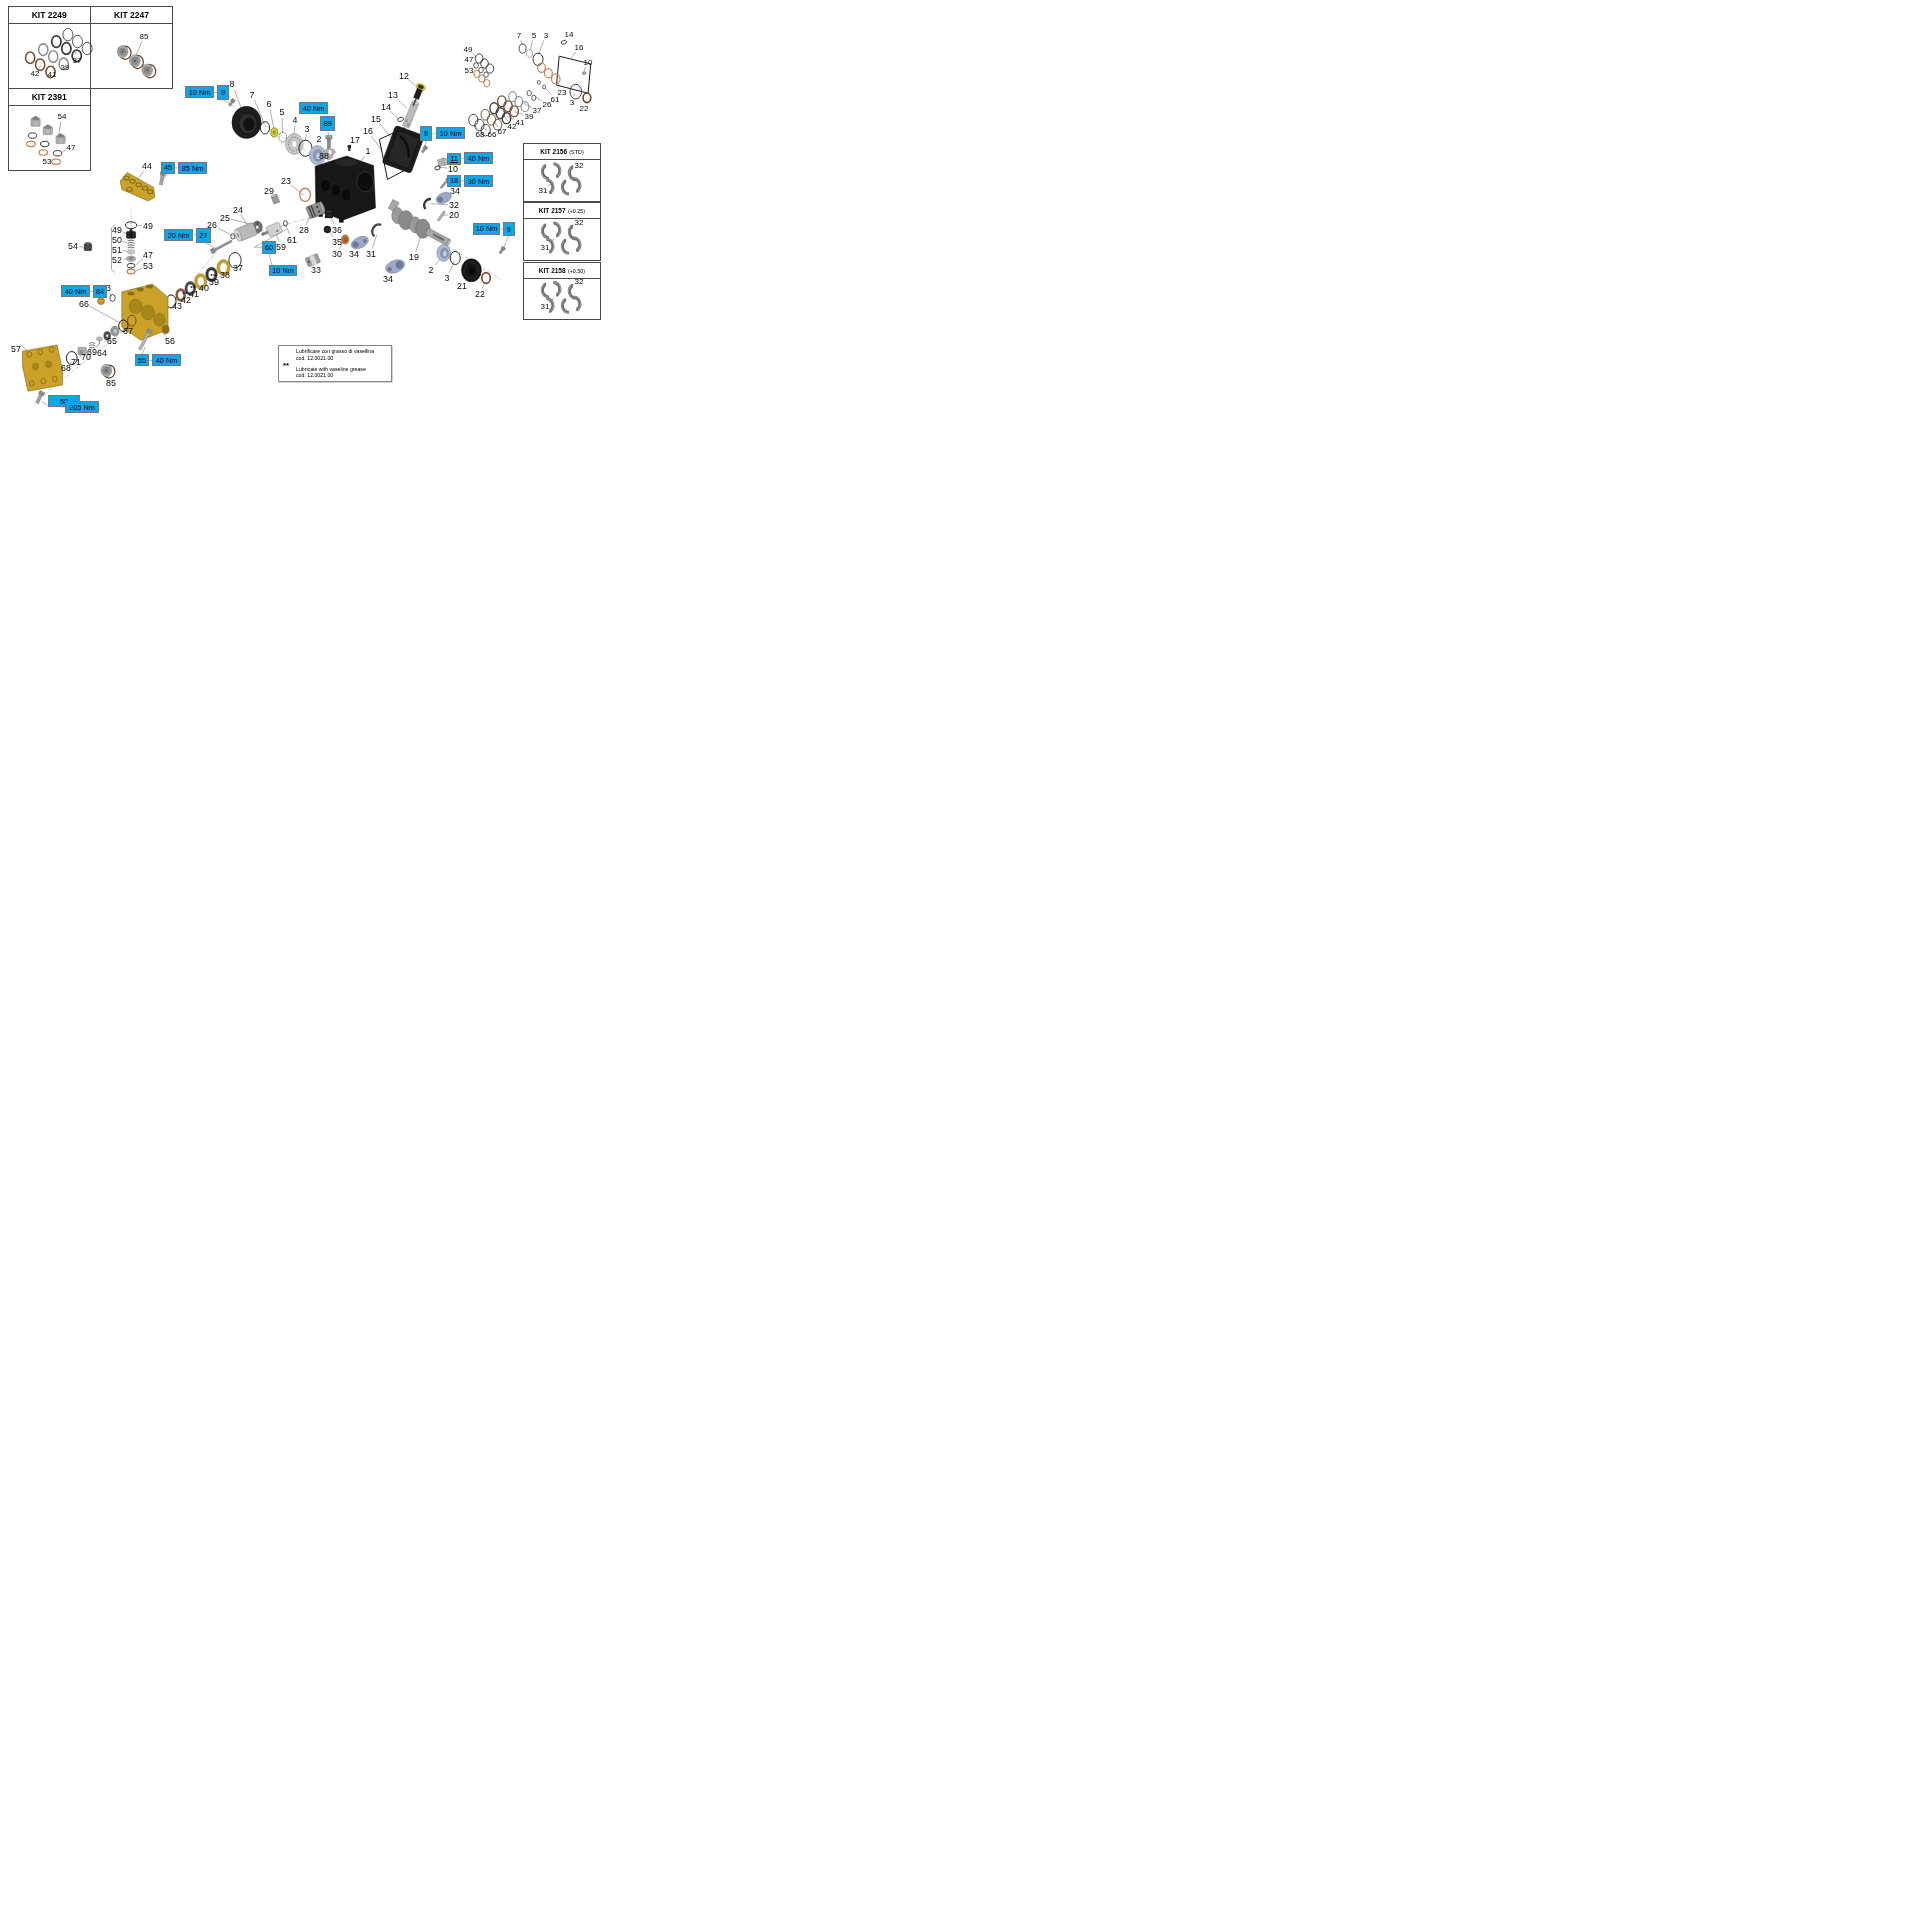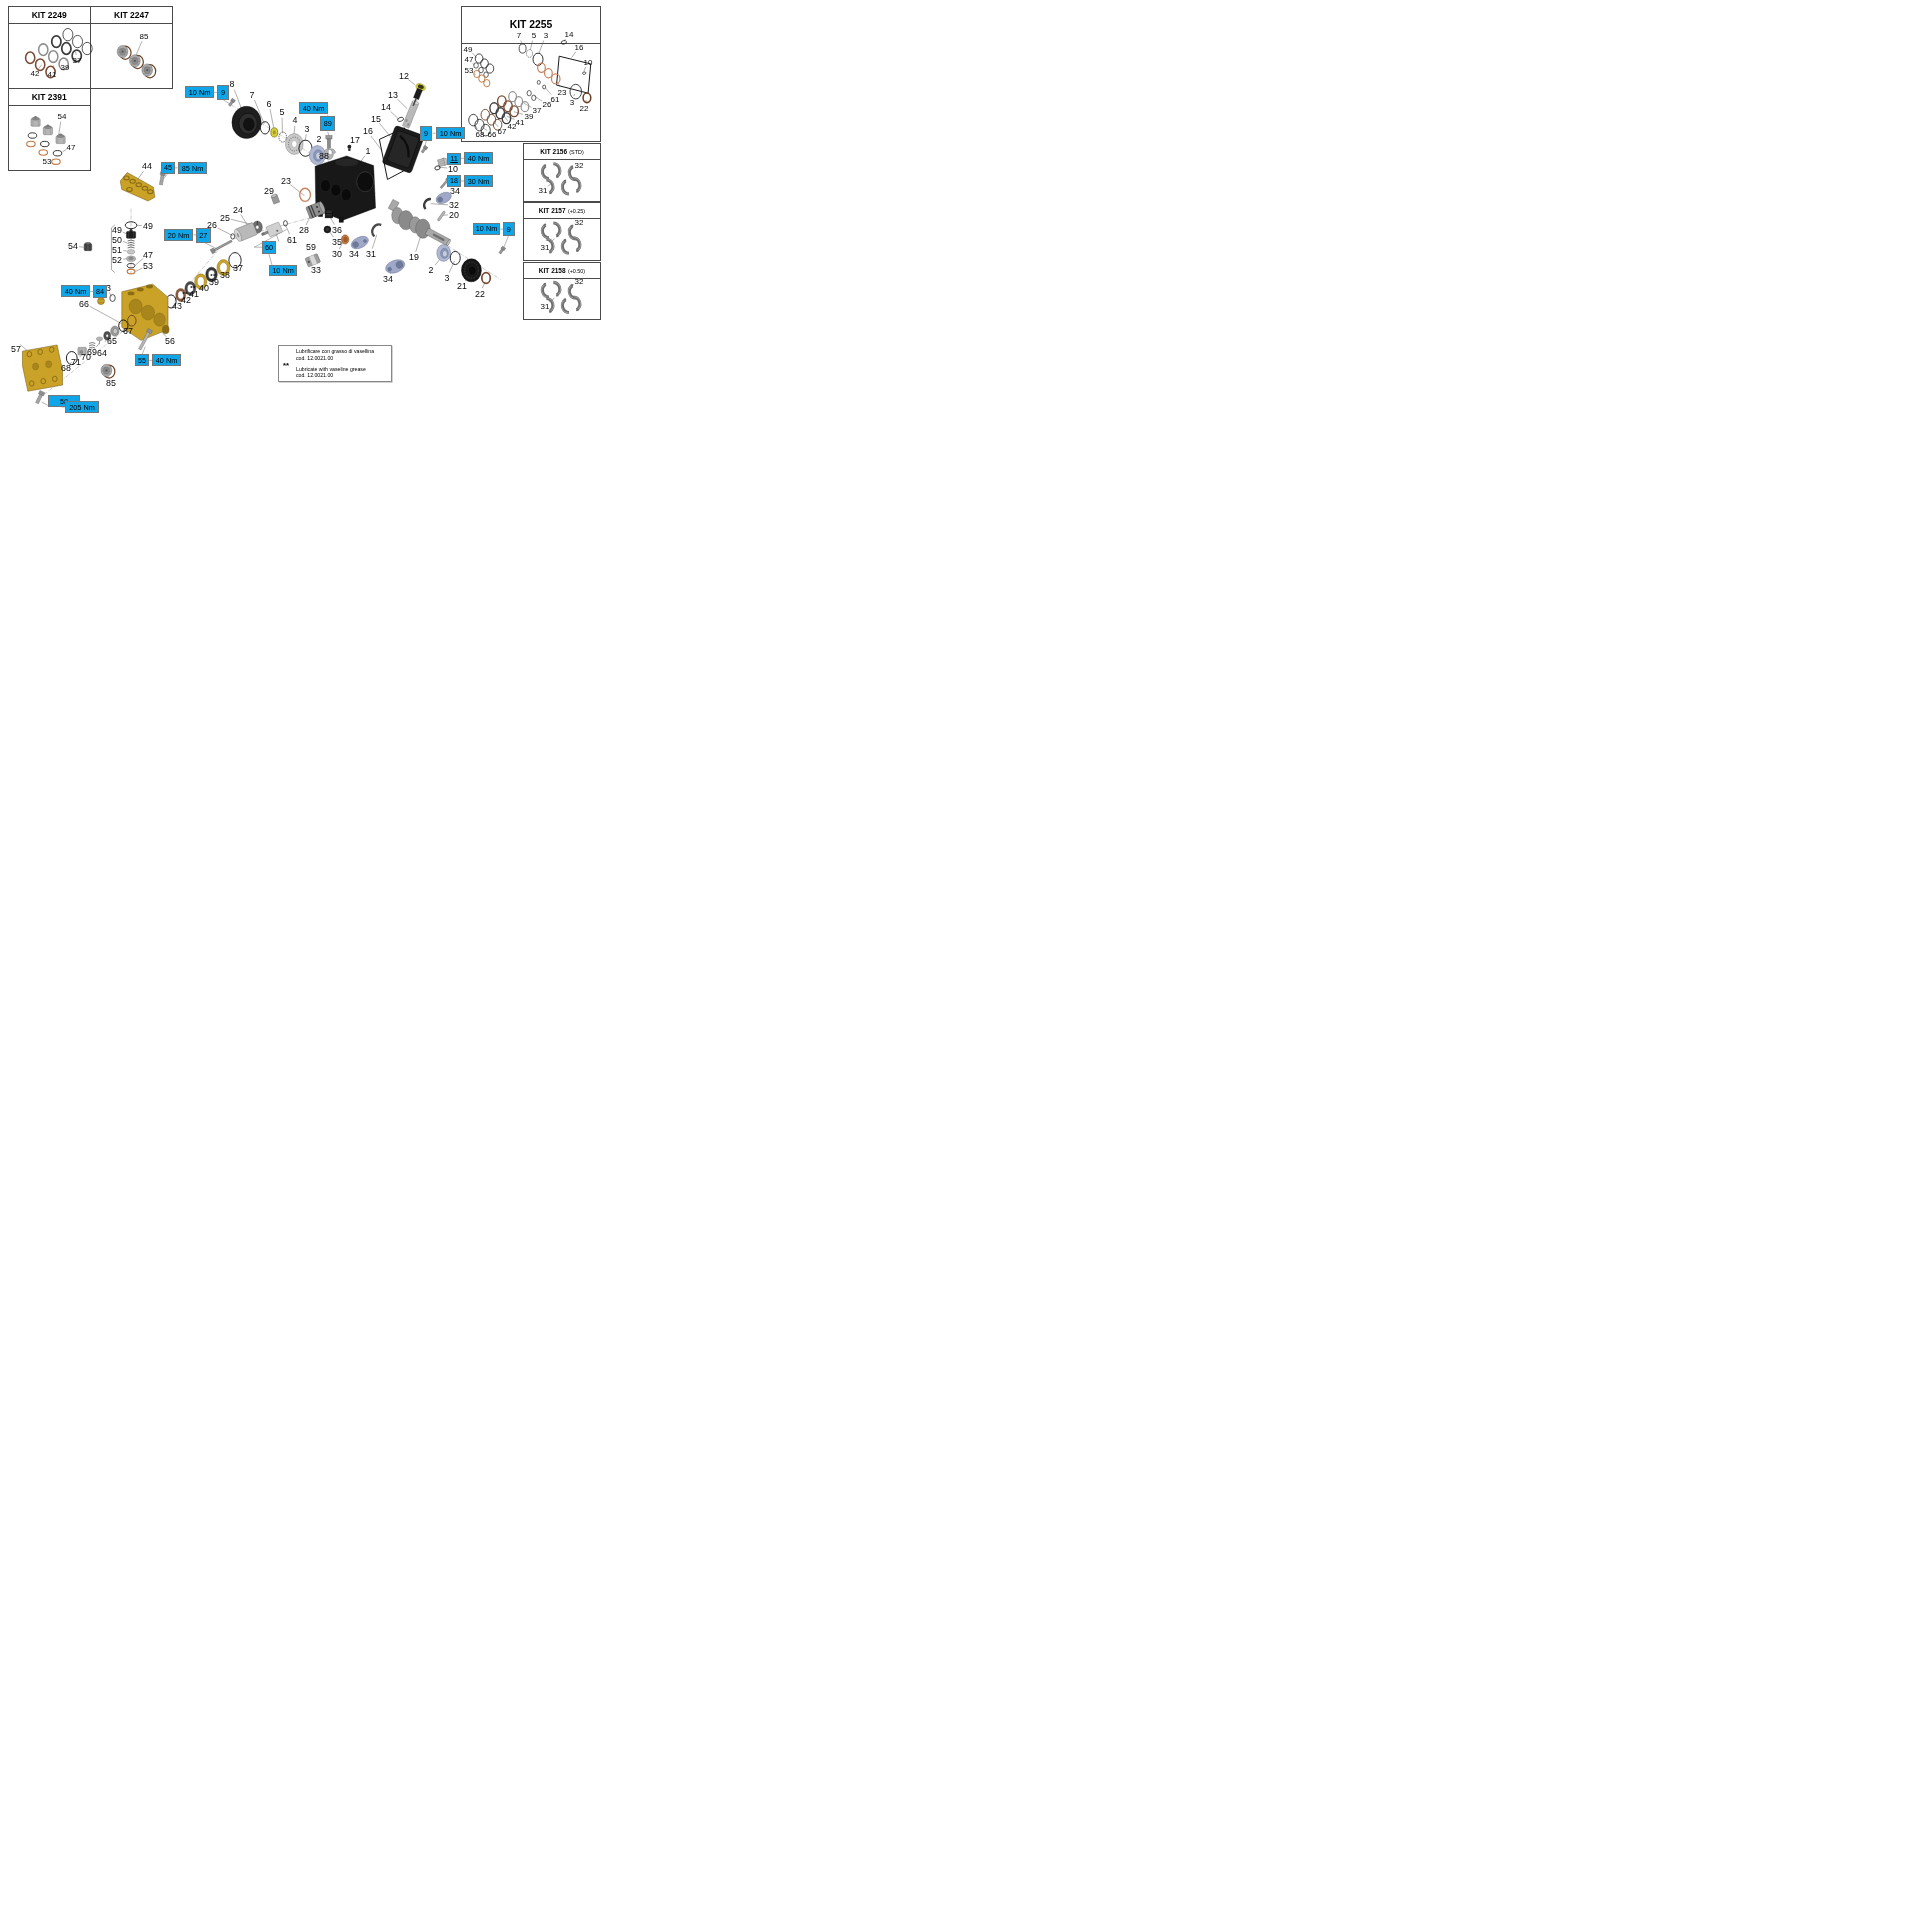--- a/index.html
+++ b/index.html
@@ -29,23 +29,20 @@
 <div id="stage">
 
   <div class="panel" style="left:7.7px;top:5.8px;width:83px;height:83px;">
     <div class="ttl ttl-big">KIT 2249</div>
   </div>
   <div class="panel" style="left:90px;top:5.8px;width:83px;height:83px;">
     <div class="ttl ttl-big">KIT 2247</div>
   </div>
   <div class="panel" style="left:7.7px;top:88px;width:83px;height:83px;">
     <div class="ttl ttl-big">KIT 2391</div>
-  </div>
-  <div class="panel" style="left:461px;top:5.8px;width:140px;height:136px;">
-    <div class="ttl ttl-huge">KIT 2255</div>
   </div>
   <div class="panel" style="left:523px;top:143px;width:78px;height:59px;">
     <div class="ttl ttl-small">
       <span>KIT 2156</span>
         <span class="sfx">(STD)</span>
     </div>
   </div>
   <div class="panel" style="left:523px;top:202px;width:78px;height:59px;">
     <div class="ttl ttl-small">
       <span>KIT 2157</span>
@@ -688,21 +685,21 @@
       <div class="co" style="left: 447px; top: 278px;">3</div>
       <div class="co" style="left: 462px; top: 286px;">21</div>
       <div class="co" style="left: 480px; top: 294px;">22</div>
       <div class="co" style="left: 286px; top: 181px;">23</div>
       <div class="co" style="left: 269px; top: 191px;">29</div>
       <div class="co" style="left: 238px; top: 210px;">24</div>
       <div class="co" style="left: 225px; top: 218px;">25</div>
       <div class="co" style="left: 212px; top: 225px;">26</div>
       <div class="co" style="left: 304px; top: 230px;">28</div>
       <div class="co" style="left: 292px; top: 240px;">61</div>
-      <div class="co" style="left: 281px; top: 247px; margin-left: 30px;">59</div>
+      <div class="co" style="left: 281px; top: 247px;">59</div>
       <div class="co" style="left: 337px; top: 230px;">36</div>
       <div class="co" style="left: 337px; top: 242px;">35</div>
       <div class="co" style="left: 337px; top: 254px;">30</div>
       <div class="co" style="left: 354px; top: 254px;">34</div>
       <div class="co" style="left: 371px; top: 254px;">31</div>
       <div class="co" style="left: 316px; top: 270px;">33</div>
       <div class="co" style="left: 388px; top: 279px;">34</div>
       <div class="co" style="left: 147px; top: 166px;">44</div>
       <div class="co" style="left: 148px; top: 226px;">49</div>
       <div class="co" style="left: 117px; top: 230px;">49</div>

